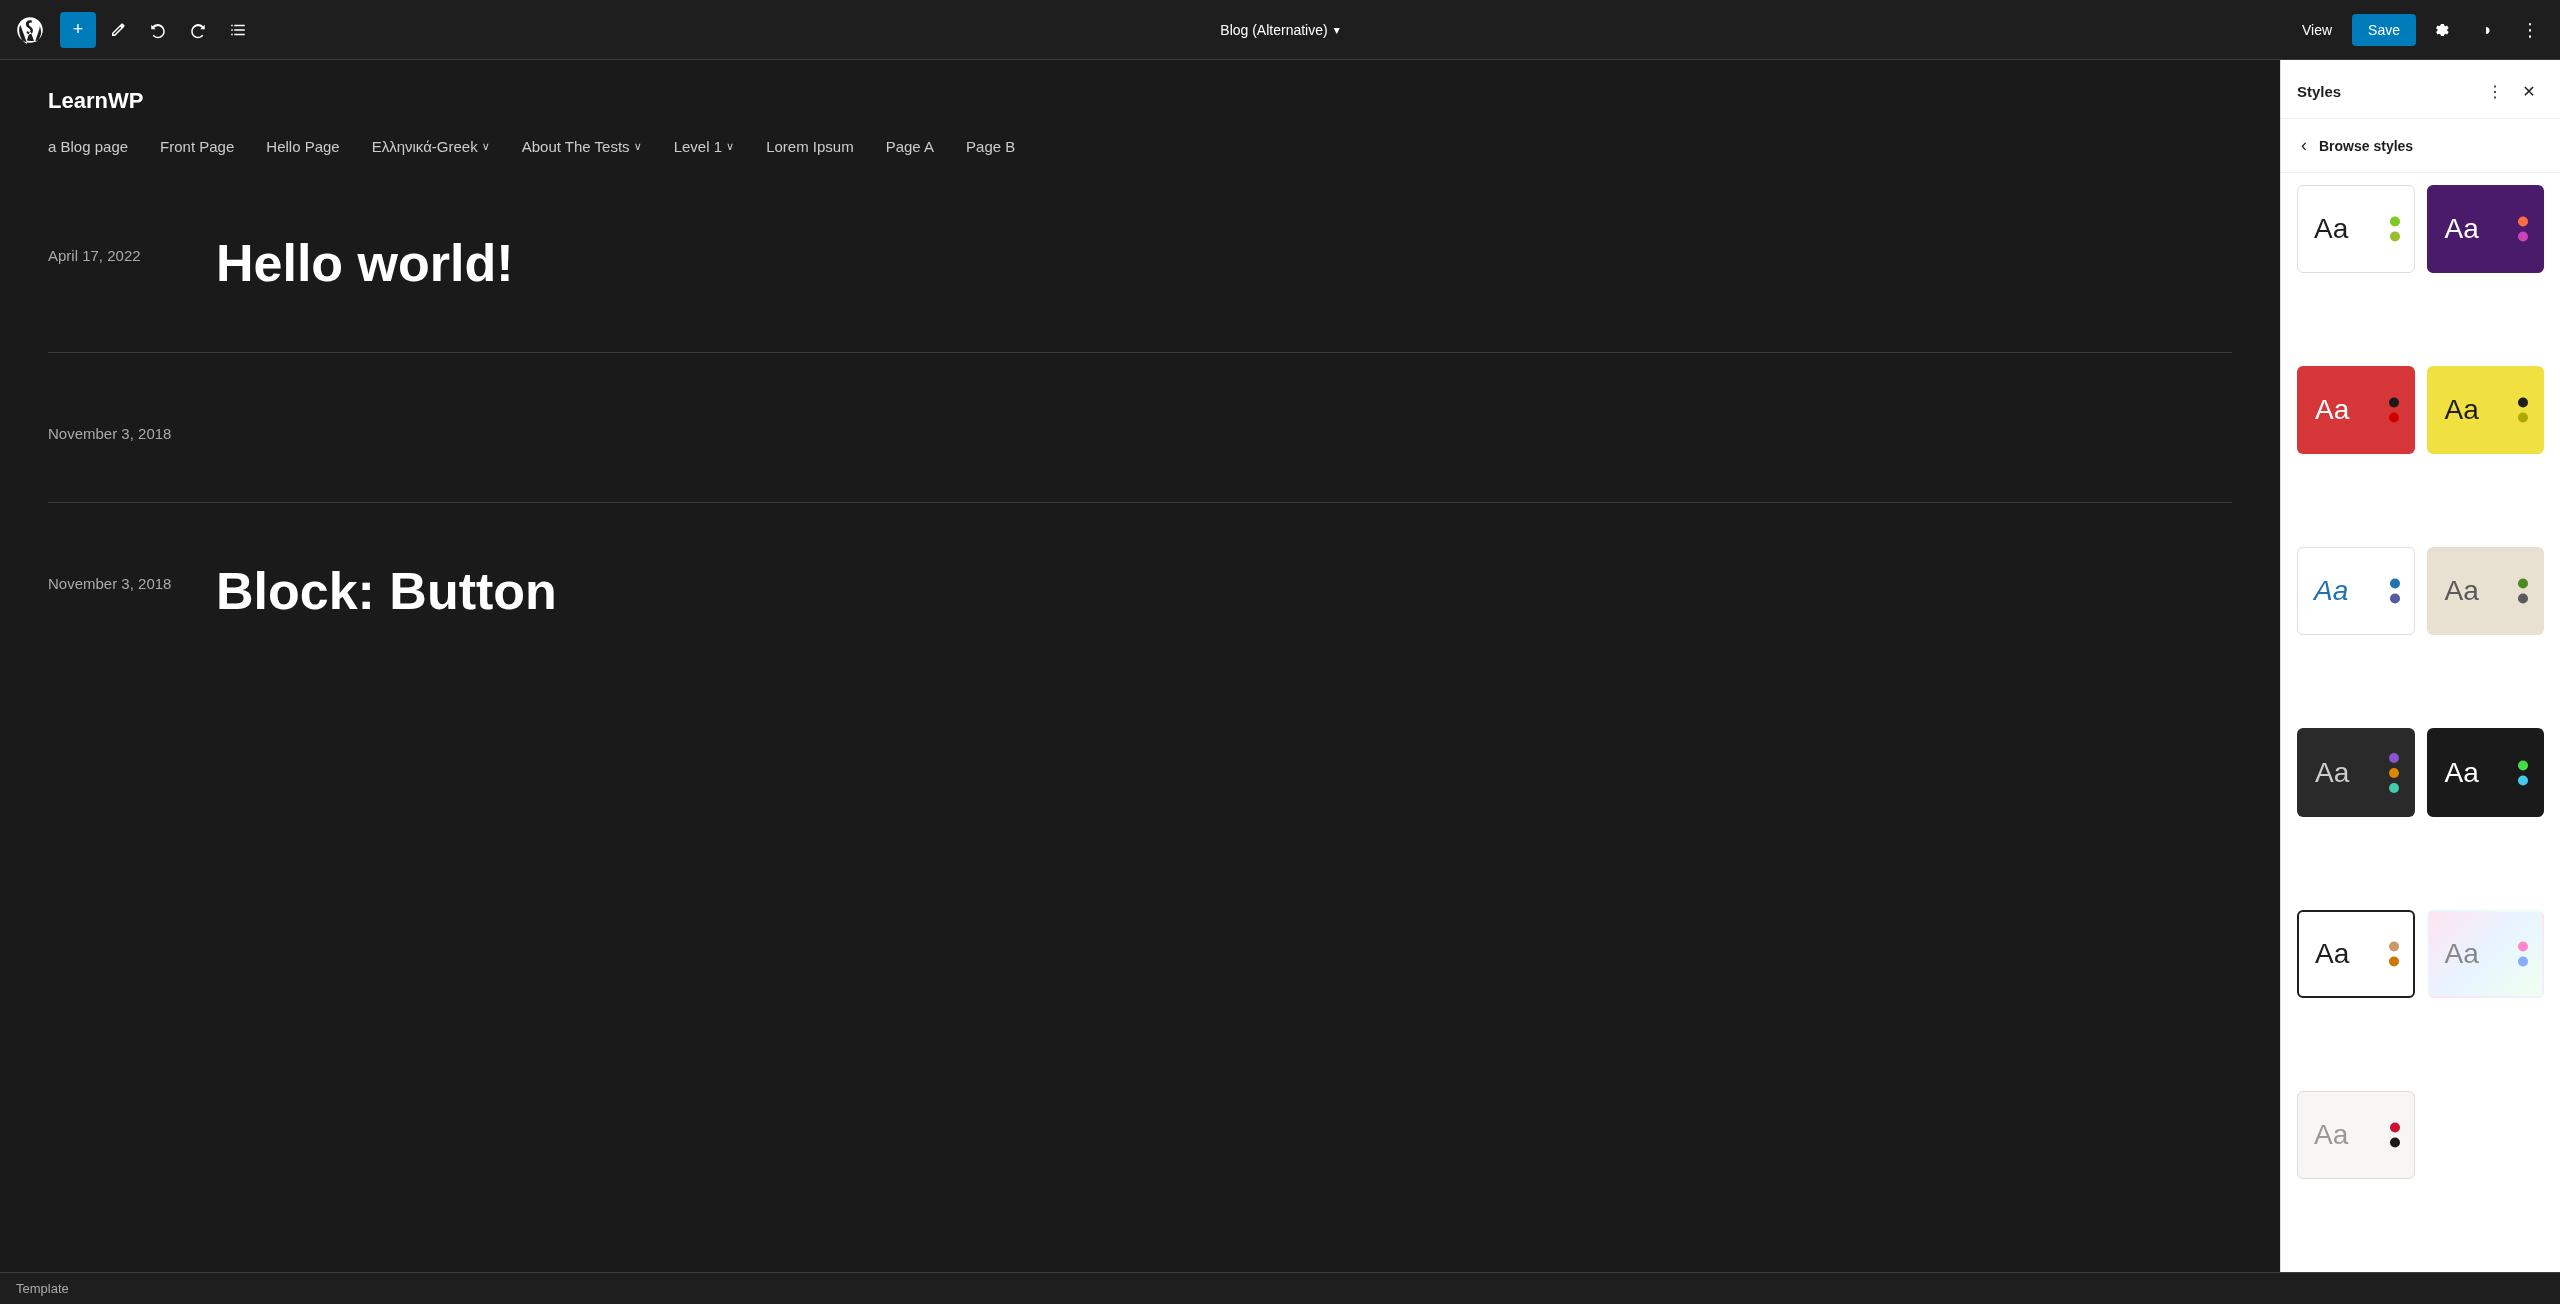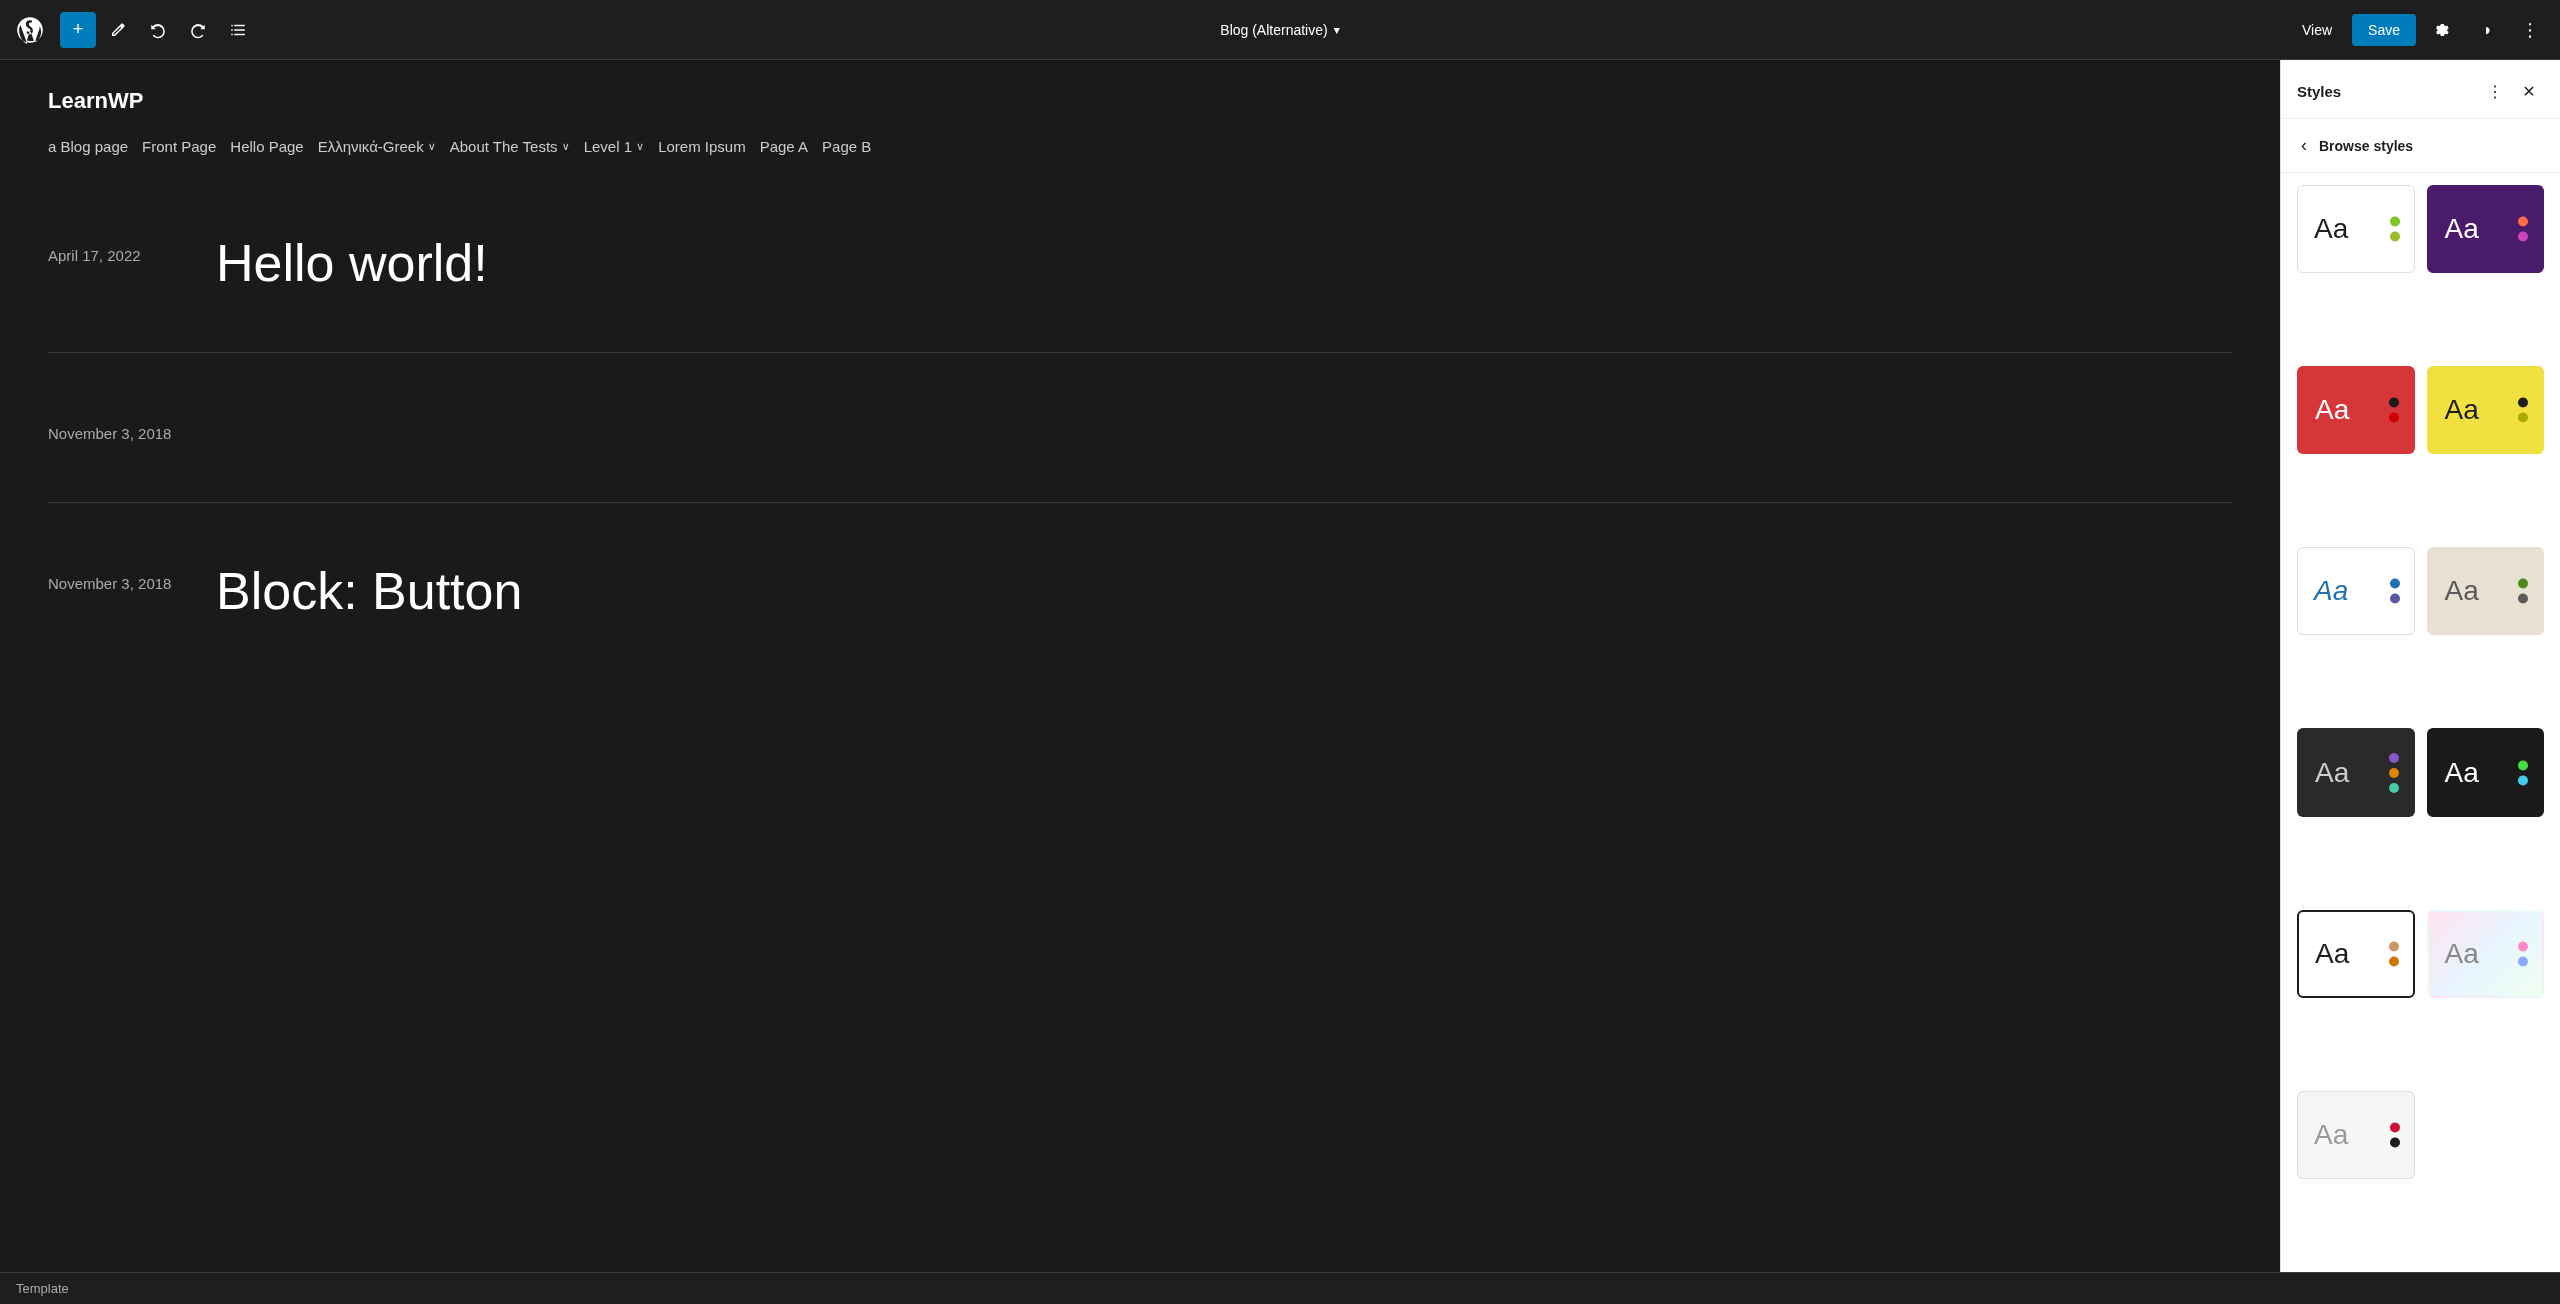--- a/index.html
+++ b/index.html
@@ -108,21 +108,21 @@
       padding: 28px 48px 20px;
     }
     .site-title {
       font-size: 22px;
       font-weight: 700;
       color: #fff;
       margin-bottom: 24px;
     }
     .site-nav {
       display: flex;
-      gap: 14px;
+      gap: 32px;
       flex-wrap: wrap;
     }
     .nav-item {
       color: #ccc;
       font-size: 15px;
       cursor: pointer;
       display: flex; align-items: center; gap: 4px;
     }
 
     
@@ -142,21 +142,21 @@
     .blog-post:last-child { border-bottom: none; }
 
     .post-date {
       color: #aaa;
       font-size: 15px;
       min-width: 140px;
       padding-top: 12px;
     }
     .post-title {
       font-size: 52px;
-      font-weight: 400;
+      font-weight: 700;
       color: #fff;
       line-height: 1.1;
     }
 
     
     .canvas-footer {
       background: #1e1e1e;
       border-top: 1px solid #3c3c3c;
       padding: 8px 16px;
       font-size: 13px;

